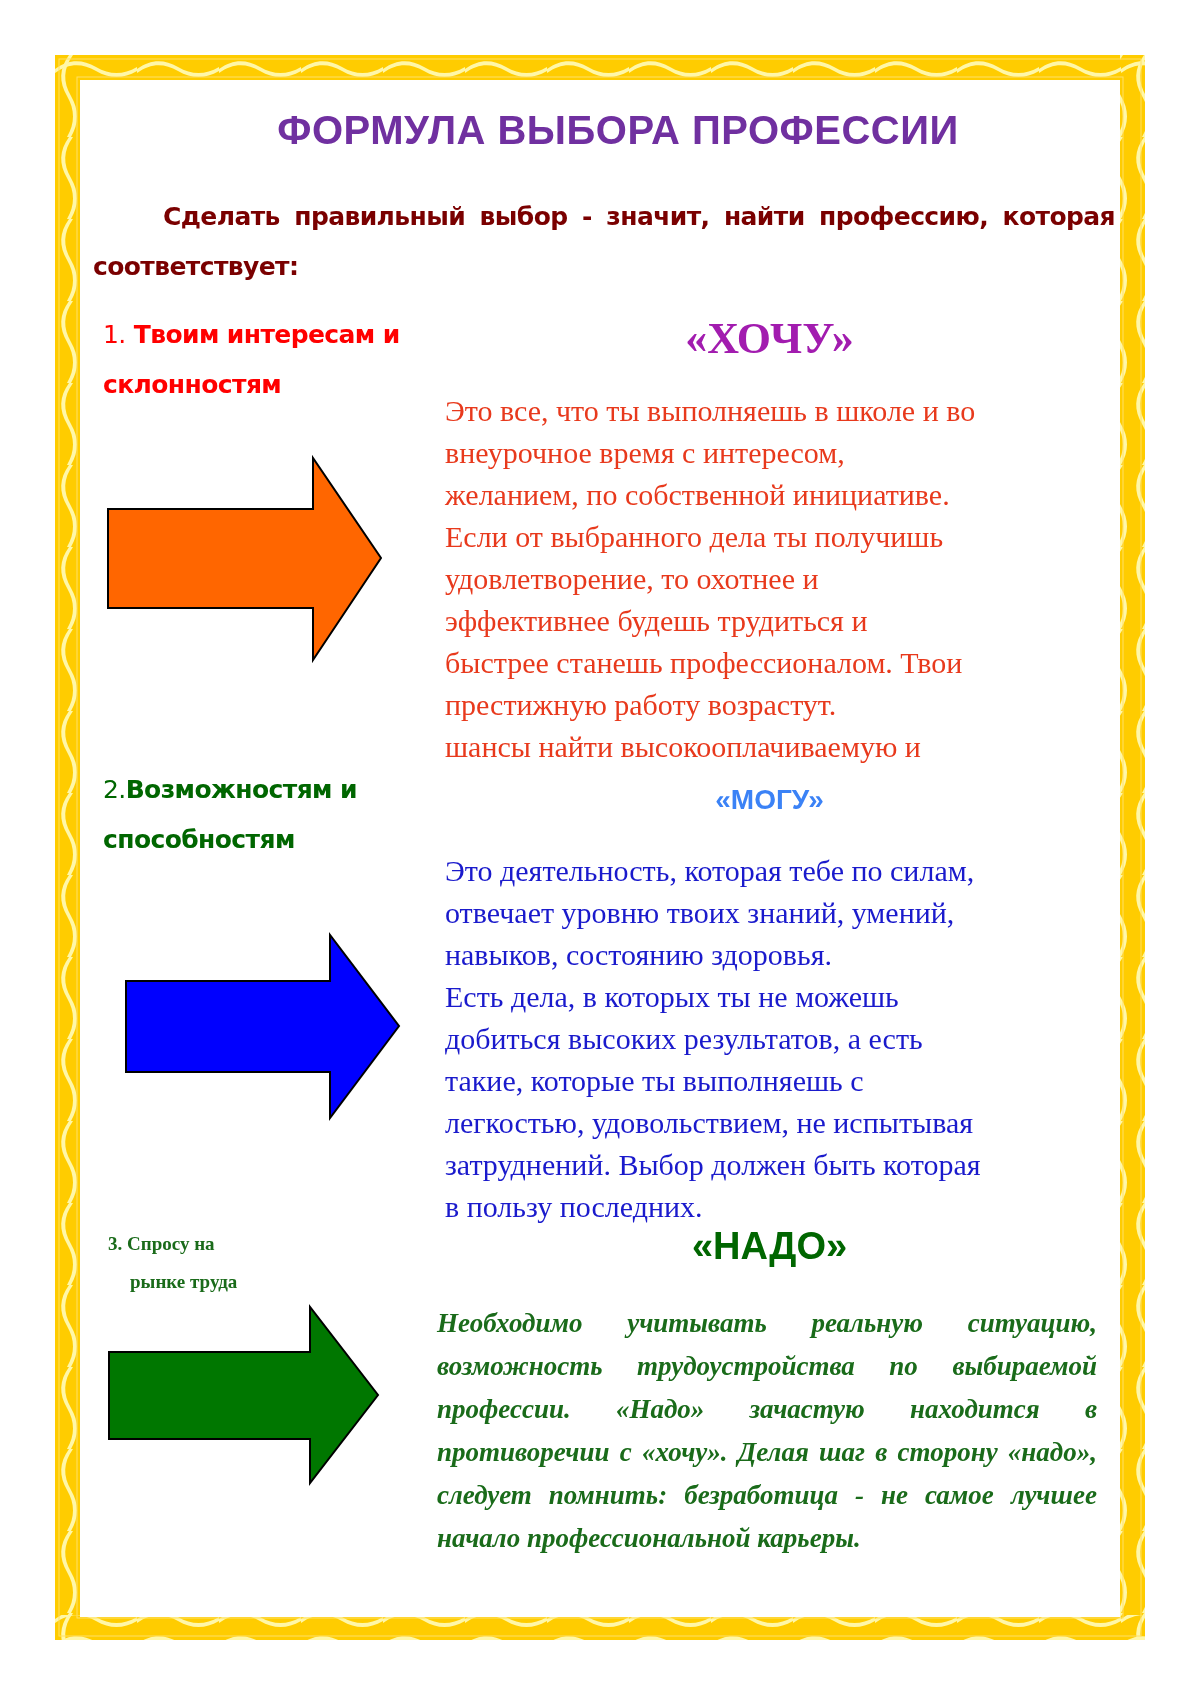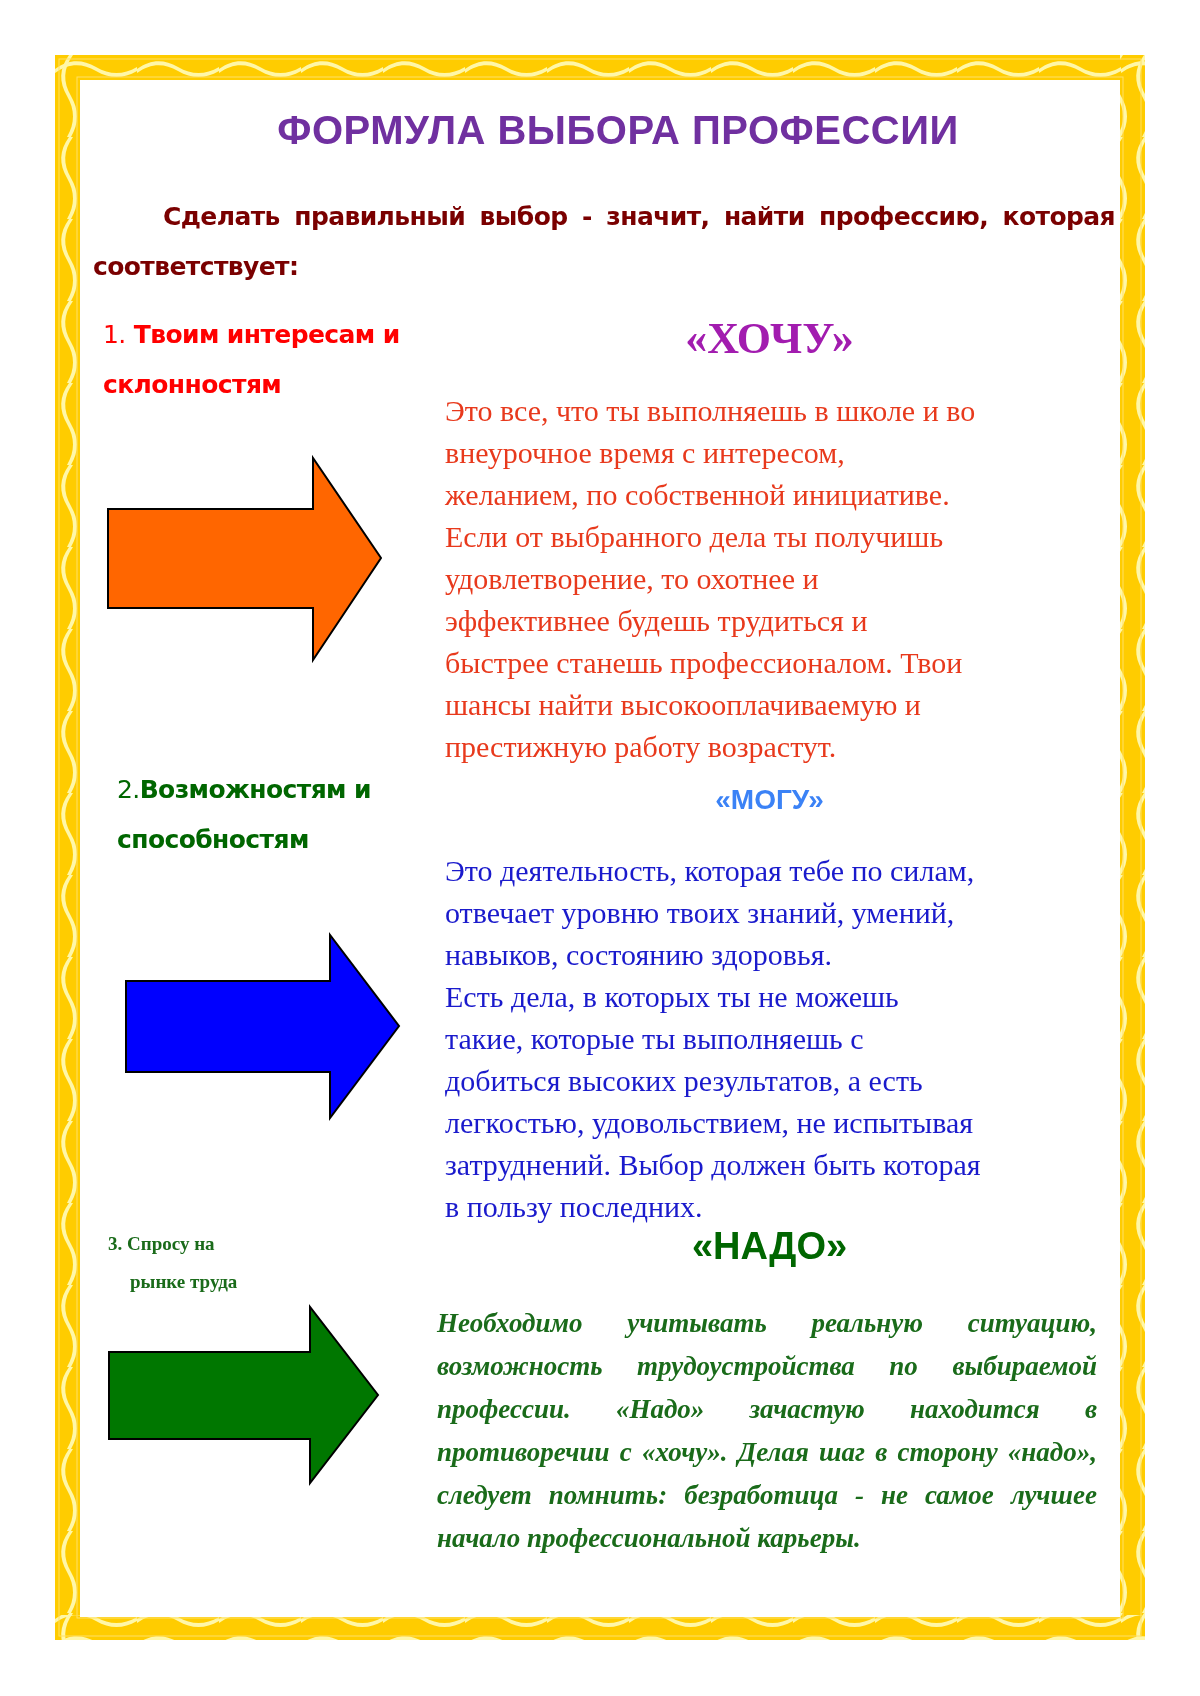--- a/index.html
+++ b/index.html
@@ -24,21 +24,21 @@
       font-family: "DejaVu Sans", sans-serif; font-weight: bold;
       font-size: 25px; line-height: 50px; color: #7A0000;
       text-align: justify; text-indent: 70px; letter-spacing: -0.6px;
     }
     .lh {
       font-family: "DejaVu Sans", sans-serif; font-weight: bold;
       font-size: 25px; line-height: 50px; letter-spacing: -0.6px;
     }
     .lh .num { font-weight: normal; }
     .lh1 { left: 103px; top: 310px; width: 340px; color: #FF0000; }
-    .lh2 { left: 117px; top: 765px; width: 340px; color: #006600; }
+    .lh2 { left: 103px; top: 765px; width: 340px; color: #006600; }
     .lh3 {
       left: 108px; top: 1225px; width: 300px; color: #1A6B1A;
       font-family: "Liberation Serif", serif; font-size: 19px; line-height: 38px; letter-spacing: 0;
     }
     .lh3 .line2 { display: block; padding-left: 22px; }
     .kw {
       left: 437px; width: 665px; text-align: center; font-weight: bold;
     }
     .kw1 { top: 313px; font-family: "Liberation Serif", serif; font-size: 44px; color: #a21caf; }
     .kw2 { top: 784px; font-family: "Liberation Sans", sans-serif; font-size: 28px; color: #3b82f6; }
@@ -91,38 +91,38 @@
 </svg>
 <div class="abs kw kw1">«ХОЧУ»</div>
 <div class="abs body-text bt1">
   <div>Это все, что ты выполняешь в школе и во</div>
   <div>внеурочное время с интересом,</div>
   <div>желанием, по собственной инициативе.</div>
   <div>Если от выбранного дела ты получишь</div>
   <div>удовлетворение, то охотнее и</div>
   <div>эффективнее будешь трудиться и</div>
   <div>быстрее станешь профессионалом. Твои</div>
+  <div>престижную работу возрастут.</div>
   <div>шансы найти высокооплачиваемую и</div>
-  <div>престижную работу возрастут.</div>
 </div>
 
 <div class="abs lh lh2">
   <span class="num">2.</span><span>Возможностям и способностям</span>
 </div>
 <svg class="arrow" style="left:123px; top:932px;" width="282" height="190" viewBox="0 0 282 190">
   <polygon points="3,49 207,49 207,3 276,94 207,186 207,140 3,140" fill="#0000FF" stroke="#000" stroke-width="2"></polygon>
 </svg>
 <div class="abs kw kw2">«МОГУ»</div>
 <div class="abs body-text bt2">
   <div>Это деятельность, которая тебе по силам,</div>
   <div>отвечает уровню твоих знаний, умений,</div>
   <div>навыков, состоянию здоровья.</div>
   <div>Есть дела, в которых ты не можешь</div>
+  <div>добиться высоких результатов, а есть</div>
   <div>такие, которые ты выполняешь с</div>
-  <div>добиться высоких результатов, а есть</div>
   <div>легкостью, удовольствием, не испытывая</div>
   <div>затруднений. Выбор должен быть которая</div>
   <div>в пользу последних.</div>
 </div>
 
 <div class="abs lh lh3">
   <span class="num" style="font-weight:bold;">3.</span>
   <span>Спросу на</span>
   <span class="line2">рынке труда</span>
 </div>

